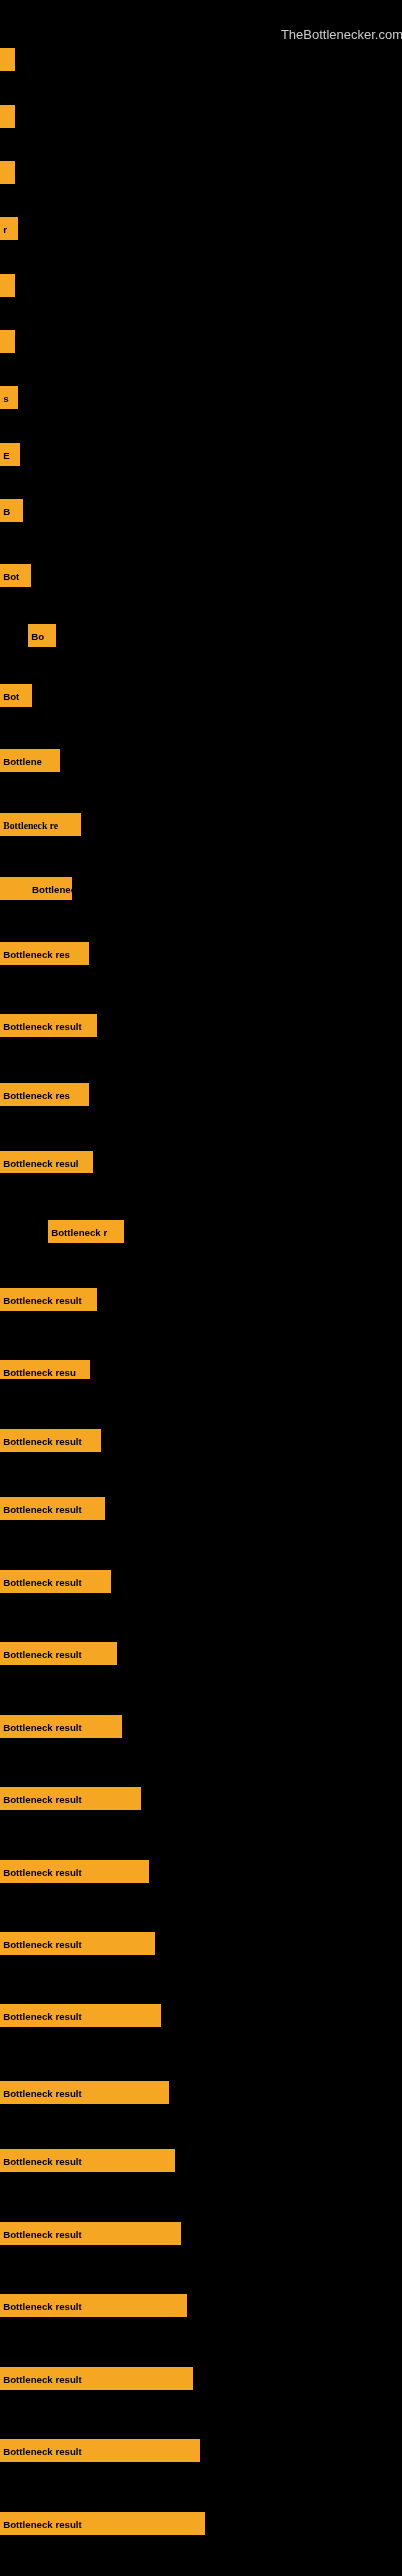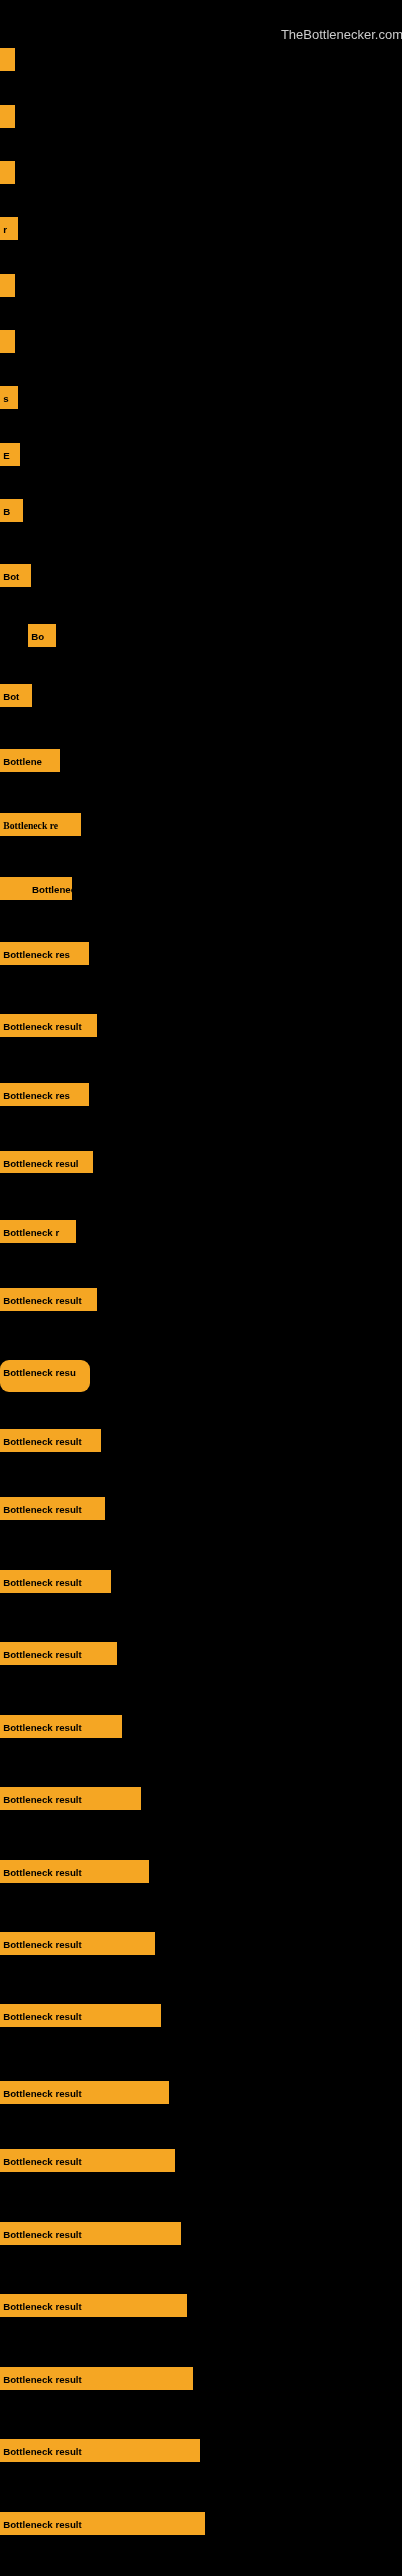--- a/index.html
+++ b/index.html
@@ -57,23 +57,23 @@
 <div class="bar-container" style="top: 564px; left: 0px;"><div class="bar-label" style="width: 31px; min-width: 31px; height: 22.5px; line-height: 22.5px;">Bot</div></div>
 <div class="bar-container" style="top: 624px; left: 2px; margin-left: 26px;"><div class="bar-label" style="width: 28px; min-width: 28px; height: 22.5px; line-height: 22.5px;">Bo</div></div>
 <div class="bar-container" style="top: 684px; left: 0px;"><div class="bar-label" style="width: 32px; min-width: 32px; height: 22.5px; line-height: 22.5px;">Bot</div></div>
 <div class="bar-container" style="top: 749px; left: 0px;"><div class="bar-label" style="width: 60px; min-width: 60px; height: 22.5px; line-height: 22.5px;">Bottlene</div></div>
 <div class="bar-container" style="top: 813px; left: 0px; font-family: Liberation Serif, serif;"><div class="bar-label" style="width: 81px; min-width: 81px; height: 22.5px; line-height: 22.5px;">Bottleneck re</div></div>
 <div class="bar-container" style="top: 877px; left: 0px;"><div class="bar-label" style="width: 72px; min-width: 72px; height: 22.5px; line-height: 22.5px; padding-left: 32px;">Bottlenec</div></div>
 <div class="bar-container" style="top: 942px; left: 0px;"><div class="bar-label" style="width: 89px; min-width: 89px; height: 22.5px; line-height: 22.5px;">Bottleneck res</div></div>
 <div class="bar-container" style="top: 1014px; left: 0px;"><div class="bar-label" style="width: 97px; min-width: 97px; height: 22.5px; line-height: 22.5px;">Bottleneck result</div></div>
 <div class="bar-container" style="top: 1083px; left: 0px;"><div class="bar-label" style="width: 89px; min-width: 89px; height: 22.5px; line-height: 22.5px;">Bottleneck res</div></div>
 <div class="bar-container" style="top: 1151px; left: 0px;"><div class="bar-label" style="width: 93px; min-width: 93px; height: 22px; line-height: 22.5px;">Bottleneck resul</div></div>
-<div class="bar-container" style="top: 1220px; left: 0px;"><div class="bar-label" style="width: 76px; min-width: 76px; height: 22.5px; line-height: 22.5px;">Bottleneck r</div></div>
+<div class="bar-container" style="top: 1220px; left: 0px;"><div class="bar-label" style="width: 76px; min-width: 76px; height: 22.5px; line-height: 22.5px; margin-left: 48px;">Bottleneck r</div></div>
 <div class="bar-container" style="top: 1288px; left: 0px;"><div class="bar-label" style="width: 97px; min-width: 97px; height: 22.5px; line-height: 22.5px;">Bottleneck result</div></div>
-<div class="bar-container" style="top: 1360px; left: 0px;"><div class="bar-label" style="width: 90px; min-width: 90px; height: 32px; line-height: 22.5px; border-radius: 9px;">Bottleneck resu</div></div>
+<div class="bar-container" style="top: 1360px; left: 0px;"><div class="bar-label" style="width: 90px; min-width: 90px; height: 19px; line-height: 22.5px;">Bottleneck resu</div></div>
 <div class="bar-container" style="top: 1429px; left: 0px;"><div class="bar-label" style="width: 101px; min-width: 101px; height: 22.5px; line-height: 22.5px;">Bottleneck result</div></div>
 <div class="bar-container" style="top: 1497px; left: 0px;"><div class="bar-label" style="width: 105px; min-width: 105px; height: 22.5px; line-height: 22.5px;">Bottleneck result</div></div>
 <div class="bar-container" style="top: 1570px; left: 0px;"><div class="bar-label" style="width: 111px; min-width: 111px; height: 22.5px; line-height: 22.5px;">Bottleneck result</div></div>
 <div class="bar-container" style="top: 1642px; left: 0px;"><div class="bar-label" style="width: 117px; min-width: 117px; height: 22.5px; line-height: 22.5px;">Bottleneck result</div></div>
 <div class="bar-container" style="top: 1715px; left: 0px;"><div class="bar-label" style="width: 122px; min-width: 122px; height: 22.5px; line-height: 22.5px;">Bottleneck result</div></div>
 <div class="bar-container" style="top: 1787px; left: 0px;"><div class="bar-label" style="width: 141px; min-width: 141px; height: 22.5px; line-height: 22.5px;">Bottleneck result</div></div>
 <div class="bar-container" style="top: 1860px; left: 0px;"><div class="bar-label" style="width: 149px; min-width: 149px; height: 22.5px; line-height: 22.5px;">Bottleneck result</div></div>
 <div class="bar-container" style="top: 1932px; left: 0px;"><div class="bar-label" style="width: 155px; min-width: 155px; height: 22.5px; line-height: 22.5px;">Bottleneck result</div></div>
 <div class="bar-container" style="top: 2004px; left: 0px;"><div class="bar-label" style="width: 161px; min-width: 161px; height: 22.5px; line-height: 22.5px;">Bottleneck result</div></div>
 <div class="bar-container" style="top: 2081px; left: 0px;"><div class="bar-label" style="width: 169px; min-width: 169px; height: 22.5px; line-height: 22.5px;">Bottleneck result</div></div>

